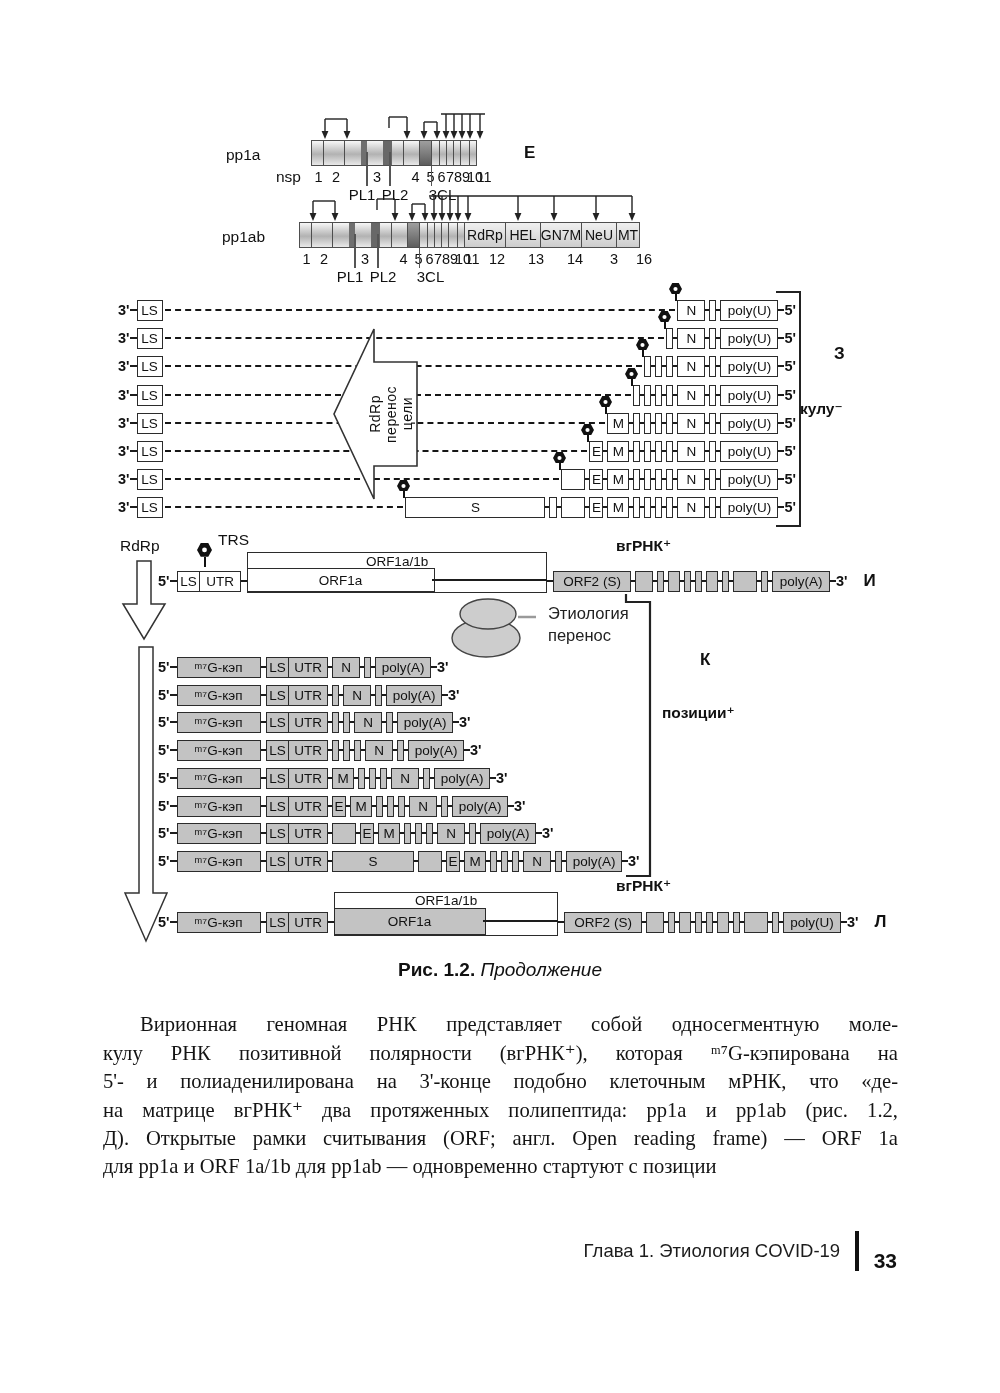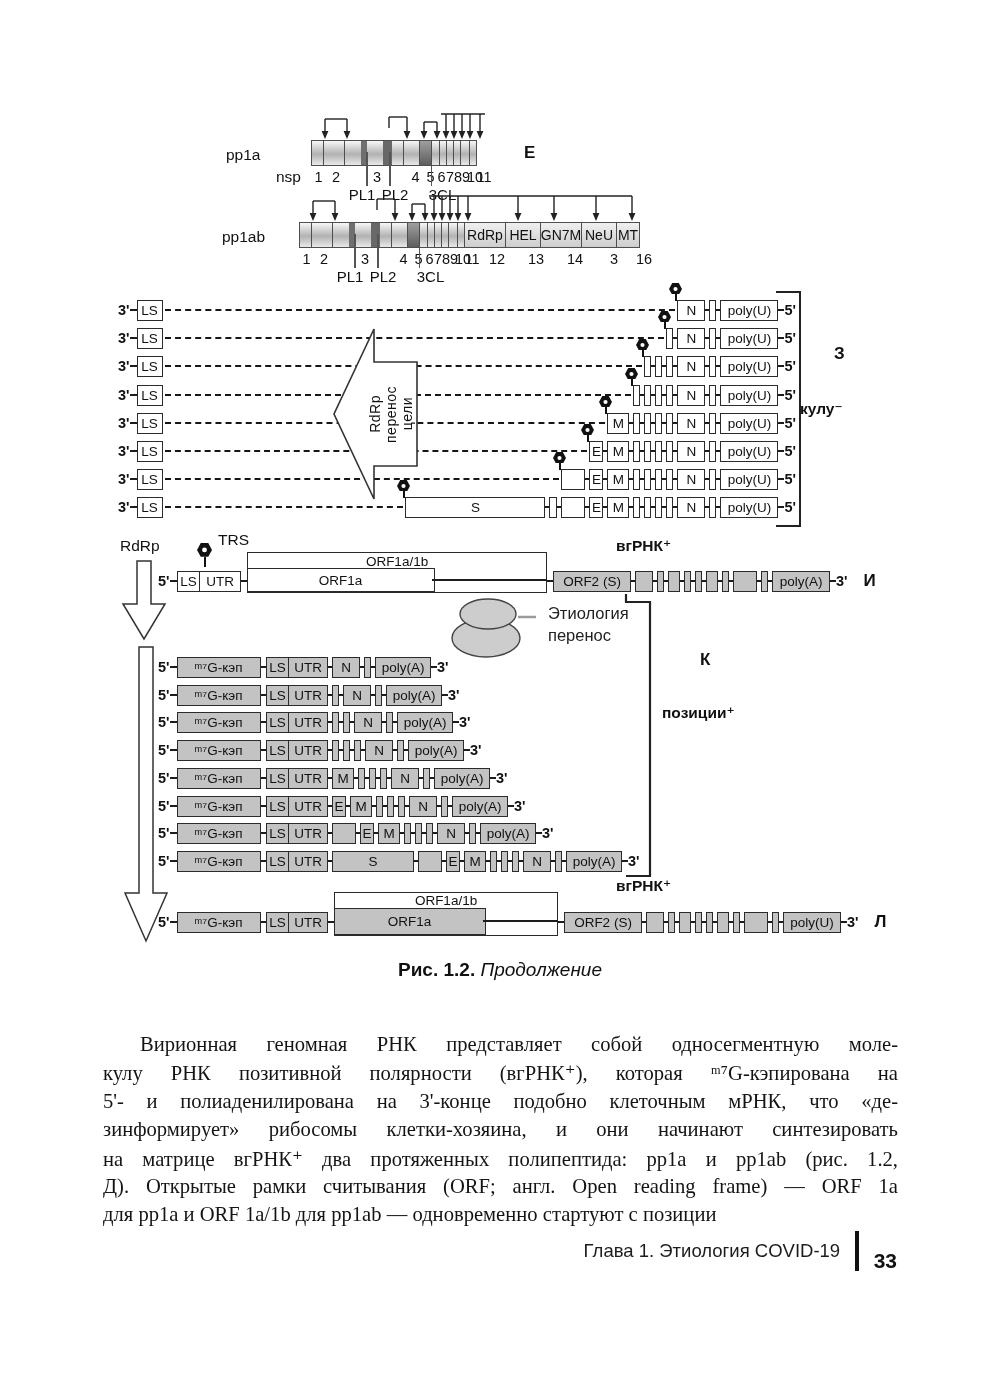--- a/index.html
+++ b/index.html
@@ -46,21 +46,21 @@
   .arrowtext span{writing-mode:vertical-rl;transform:rotate(180deg);
         font:14px "Liberation Sans","DejaVu Sans",sans-serif;letter-spacing:.5px;}
   .riblabel{position:absolute;font:16.5px "Liberation Sans","DejaVu Sans",sans-serif;line-height:22px;color:#222;}
   #caption{position:absolute;left:0;top:959px;width:1000px;text-align:center;
         font:19px "Liberation Sans","DejaVu Sans",sans-serif;}
   #caption .b{font-weight:700;}
   #caption .i{font-style:italic;}
   #para{position:absolute;left:103px;top:1013px;width:795px;
         font:20.6px "Liberation Serif","DejaVu Serif",serif;color:#141414;}
   #para .pline{height:28.4px;text-align:justify;text-align-last:justify;white-space:nowrap;}
-  #para .pline.first{text-indent:37px;margin-top:20px;}
+  #para .pline.first{text-indent:37px;}
   #para .pline.last{text-align-last:left;}
   #footer{position:absolute;left:103px;top:1229px;width:794px;height:44px;
         display:flex;align-items:center;justify-content:flex-end;}
   #footer .chap{font:18.5px "Liberation Sans","DejaVu Sans",sans-serif;color:#1c1c1c;}
   #footer .divider{width:3.5px;height:40px;background:#111;margin:0 15px;flex:none;}
   #footer .pg{font:700 21px "Liberation Sans","DejaVu Sans",sans-serif;margin-top:20px;}
   svg{display:block;}
 </style>
 </head>
 <body>
@@ -655,21 +655,20 @@
   <div id="caption">
     <span class="b">Рис. 1.2.</span>
     <span> </span>
     <span class="i">Продолжение</span>
   </div>
 
   <div id="para">
       <div class="pline first">Вирионная геномная РНК представляет собой односегментную моле-</div>
       <div class="pline">кулу РНК позитивной полярности (вгРНК⁺), которая ᵐ⁷G-кэпирована на</div>
       <div class="pline">5'- и полиаденилирована на 3'-конце подобно клеточным мРНК, что «де-</div>
-      <div class="pline">зинформирует» рибосомы клетки-хозяина, и они начинают синтезировать</div>
       <div class="pline">на матрице вгРНК⁺ два протяженных полипептида: pp1a и pp1ab (рис. 1.2,</div>
       <div class="pline">Д). Открытые рамки считывания (ORF; англ. Open reading frame) — ORF 1a</div>
       <div class="pline last">для pp1a и ORF 1a/1b для pp1ab — одновременно стартуют с позиции</div>
     </div>
 
   <div id="footer">
     <span class="chap">Глава 1. Этиология COVID-19</span>
     <span class="divider"></span>
     <span class="pg">33</span>
   </div>

